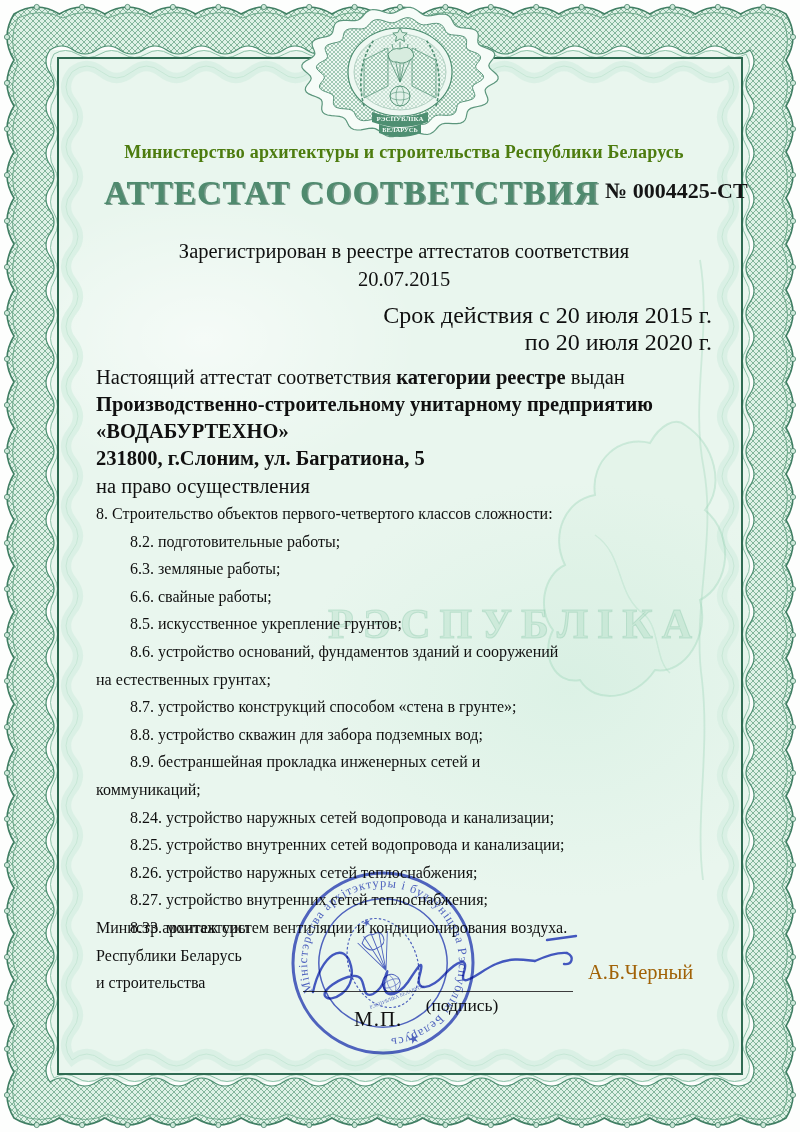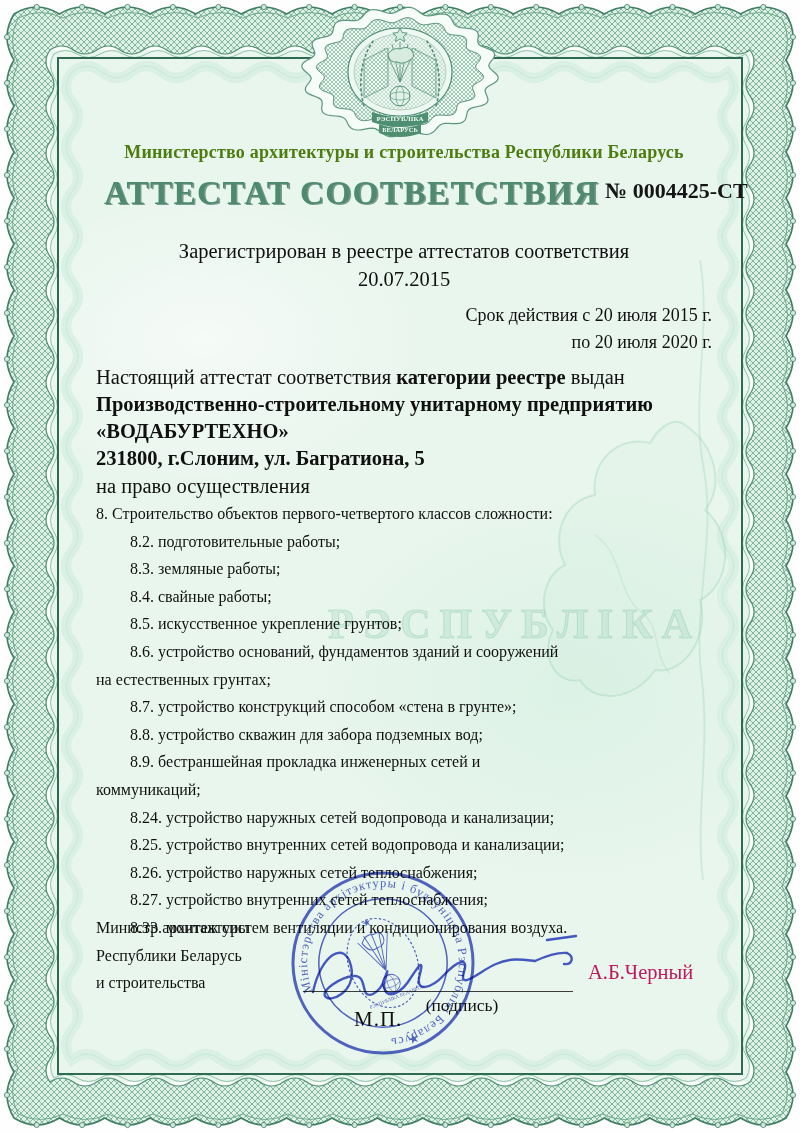--- a/index.html
+++ b/index.html
@@ -31,29 +31,29 @@
     text-align:center;font-weight:bold;font-size:18px;color:#4d7c0f;letter-spacing:.2px;
   }
   .title-row{margin-top:11px;padding-left:8px;display:flex;align-items:flex-start;gap:6px;}
   .cert-title{
     font-size:33.5px;font-weight:bold;letter-spacing:1.2px;line-height:1.15;
     color:#4f8a6e;white-space:nowrap;
     text-shadow:1.4px 1.4px 0 rgba(31,82,60,.55), -1px -1px 0 rgba(228,245,236,.95);
   }
   .cert-number{font-size:22px;font-weight:bold;color:#151515;margin-top:4px;white-space:nowrap;}
   .reg-block{margin-top:24px;text-align:center;font-size:20.5px;line-height:28px;}
-  .validity{margin-top:9px;text-align:right;font-size:18px;line-height:27.5px;}
+  .validity{margin-top:9px;text-align:right;font-size:24px;line-height:27.5px;}
   .intro{margin-top:7px;font-size:20.5px;line-height:27.3px;}
   .intro .b{font-weight:bold;}
   .scope{font-size:16px;line-height:27.6px;}
   .scope-item{text-indent:34px;white-space:pre-line;}
   .minister-block{position:absolute;left:96px;top:914px;font-size:16px;line-height:27.5px;color:#101010;}
   .sig-line{position:absolute;left:303px;top:991px;width:270px;border-top:1.6px solid #3c3c3c;}
   .sig-caption{position:absolute;left:372px;top:995px;width:180px;text-align:center;font-size:17.5px;color:#101010;}
-  .signer-name{position:absolute;left:588px;top:961px;font-size:20.5px;color:#be185d;}
+  .signer-name{position:absolute;left:588px;top:961px;font-size:20.5px;color:#a16207;}
   .seal-mark{position:absolute;left:354px;top:1007px;font-size:21px;letter-spacing:1px;color:#101010;}
   #stamp{left:283px;top:863px;width:200px;height:200px;mix-blend-mode:multiply;opacity:.9;}
   #signature{left:295px;top:920px;width:300px;height:100px;mix-blend-mode:multiply;}
 </style>
 </head>
 <body>
 
 <div class="page">
 
   <div class="mint-field"></div>
@@ -216,22 +216,22 @@
       <div><span>Настоящий аттестат соответствия </span><span class="b">категории реестре</span><span> выдан</span></div>
       <div class="b">Производственно-строительному унитарному предприятию</div>
       <div class="b">«ВОДАБУРТЕХНО»</div>
       <div class="b">231800, г.Слоним, ул. Багратиона, 5</div>
       <div>на право осуществления</div>
     </div>
     <div class="scope">
       <div class="scope-heading">8. Строительство объектов первого-четвертого классов сложности:</div>
       <div id="scope-list">
           <div class="scope-item">8.2. подготовительные работы;</div>
-          <div class="scope-item">8.3. земляные работы;</div>
-          <div class="scope-item">8.4. свайные работы;</div>
+          <div class="scope-item">6.3. земляные работы;</div>
+          <div class="scope-item">6.6. свайные работы;</div>
           <div class="scope-item">8.5. искусственное укрепление грунтов;</div>
           <div class="scope-item">8.6. устройство оснований, фундаментов зданий и сооружений
 на естественных грунтах;</div>
           <div class="scope-item">8.7. устройство конструкций способом «стена в грунте»;</div>
           <div class="scope-item">8.8. устройство скважин для забора подземных вод;</div>
           <div class="scope-item">8.9. бестраншейная прокладка инженерных сетей и
 коммуникаций;</div>
           <div class="scope-item">8.24. устройство наружных сетей водопровода и канализации;</div>
           <div class="scope-item">8.25. устройство внутренних сетей водопровода и канализации;</div>
           <div class="scope-item">8.26. устройство наружных сетей теплоснабжения;</div>

